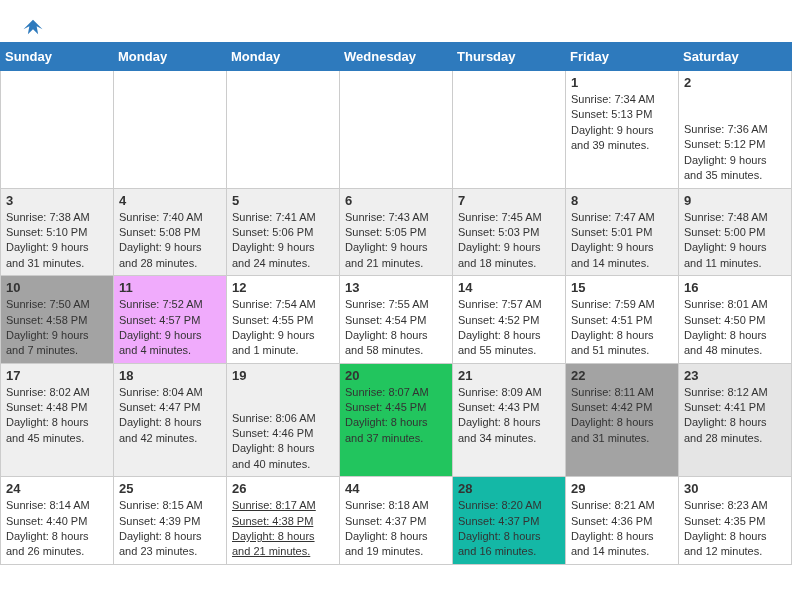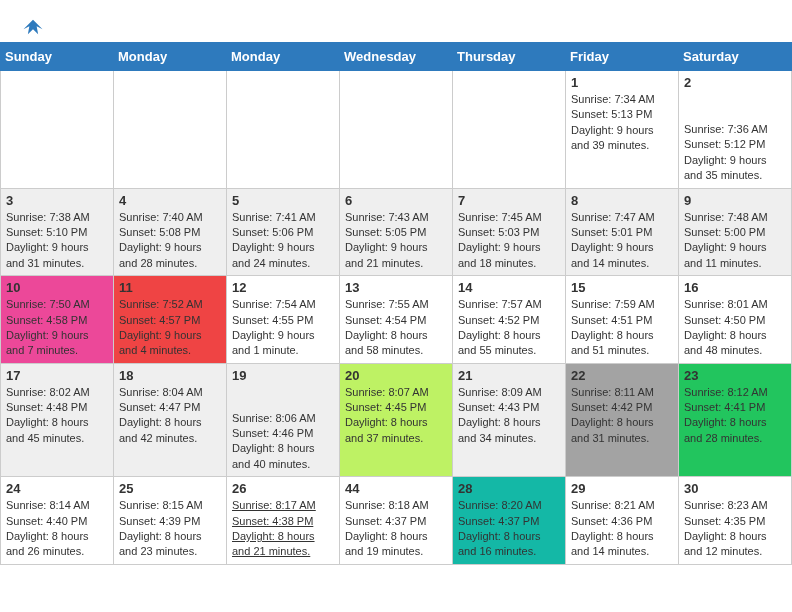--- a/index.html
+++ b/index.html
@@ -196,28 +196,28 @@
         </td>
         <td style="background: rgb(239, 239, 239);">
           <div class="day-num">9</div>
           <div class="day-info" style="white-space: pre-line;">Sunrise: 7:48 AM
 Sunset: 5:00 PM
 Daylight: 9 hours
 and 11 minutes.</div>
         </td>
       </tr>
       <tr style="">
-        <td style="background: #ec4899;">
+        <td style="background: #a3a3a3;">
           <div class="day-num">10</div>
           <div class="day-info" style="white-space: pre-line;">Sunrise: 7:50 AM
 Sunset: 4:58 PM
 Daylight: 9 hours
 and 7 minutes.</div>
         </td>
-        <td style="background: #ef4444;">
+        <td style="background: #f0abfc;">
           <div class="day-num">11</div>
           <div class="day-info" style="white-space: pre-line;">Sunrise: 7:52 AM
 Sunset: 4:57 PM
 Daylight: 9 hours
 and 4 minutes.</div>
         </td>
         <td style="background: rgb(255, 255, 255);">
           <div class="day-num">12</div>
           <div class="day-info" style="white-space: pre-line;">Sunrise: 7:54 AM
 Sunset: 4:55 PM
@@ -268,42 +268,42 @@
 Daylight: 8 hours
 and 42 minutes.</div>
         </td>
         <td style="background: rgb(239, 239, 239);">
           <div class="day-num">19</div>
           <div class="day-info" style="white-space: pre-line; margin-top: 28px;">Sunrise: 8:06 AM
 Sunset: 4:46 PM
 Daylight: 8 hours
 and 40 minutes.</div>
         </td>
-        <td style="background: #bef264;">
+        <td style="background: #22c55e;">
           <div class="day-num">20</div>
           <div class="day-info" style="white-space: pre-line;">Sunrise: 8:07 AM
 Sunset: 4:45 PM
 Daylight: 8 hours
 and 37 minutes.</div>
         </td>
         <td style="background: rgb(239, 239, 239);">
           <div class="day-num">21</div>
           <div class="day-info" style="white-space: pre-line;">Sunrise: 8:09 AM
 Sunset: 4:43 PM
 Daylight: 8 hours
 and 34 minutes.</div>
         </td>
         <td style="background: #a3a3a3;">
           <div class="day-num">22</div>
           <div class="day-info" style="white-space: pre-line;">Sunrise: 8:11 AM
 Sunset: 4:42 PM
 Daylight: 8 hours
 and 31 minutes.</div>
         </td>
-        <td style="background: #22c55e;">
+        <td style="background: #e5e5e5;">
           <div class="day-num">23</div>
           <div class="day-info" style="white-space: pre-line;">Sunrise: 8:12 AM
 Sunset: 4:41 PM
 Daylight: 8 hours
 and 28 minutes.</div>
         </td>
       </tr>
       <tr style="">
         <td style="background: rgb(255, 255, 255);">
           <div class="day-num">24</div>

